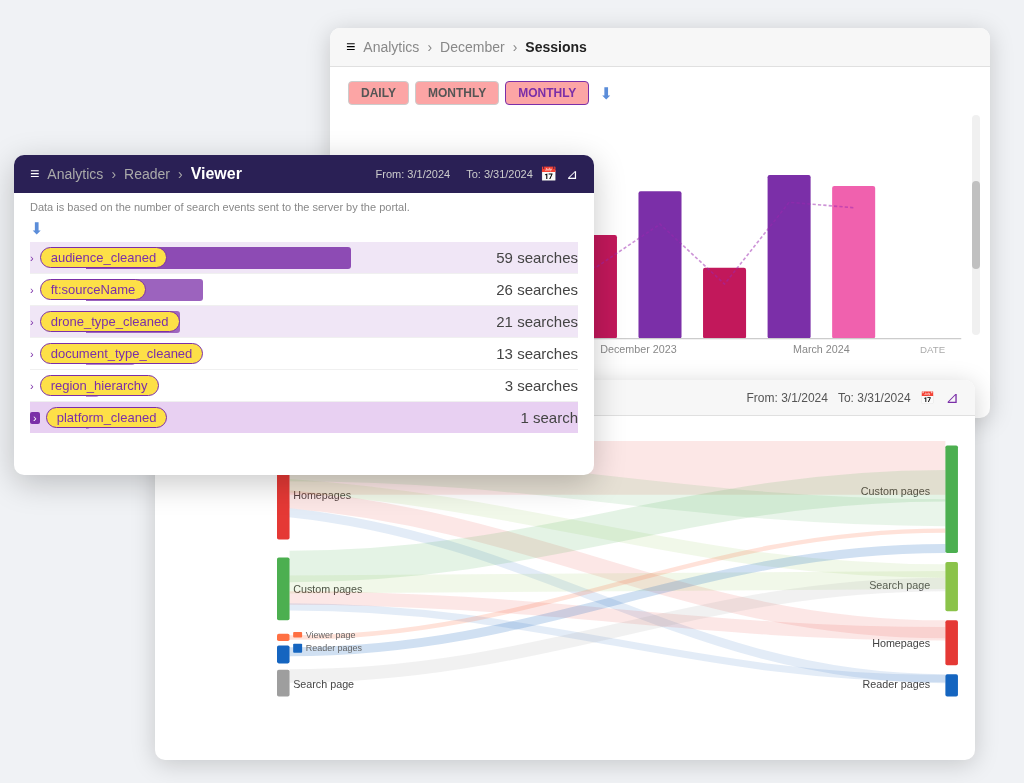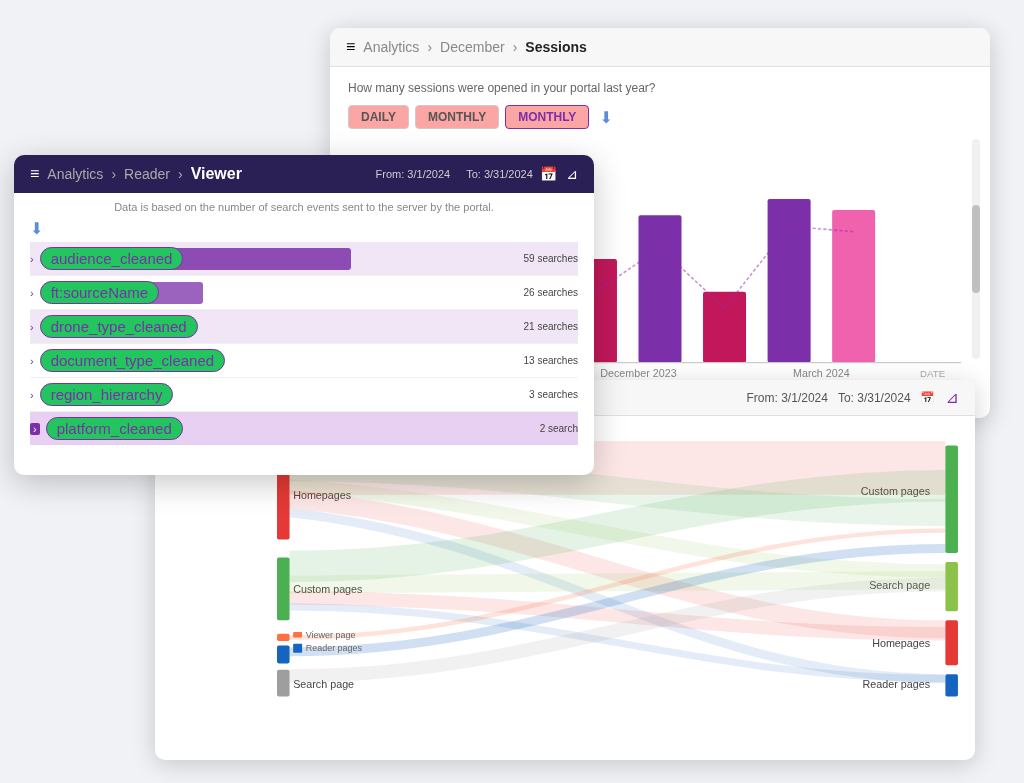--- a/index.html
+++ b/index.html
@@ -143,55 +143,55 @@
     .facets-breadcrumb-plain { color: #aaa; }
     .facets-breadcrumb-bold { color: #fff; font-weight: 700; font-size: 16px; }
     .facets-titlebar-right {
       display: flex;
       align-items: center;
       gap: 8px;
       font-size: 11px;
       color: #ccc;
     }
     .facets-content { padding: 8px 16px; }
-    .facets-subtitle { font-size: 11px; color: #888; margin-bottom: 6px; text-align: center; }
+    .facets-subtitle { font-size: 11px; color: #888; margin-bottom: 6px; }
     .facets-download { color: #5b8dd9; font-size: 16px; cursor: pointer; margin-bottom: 4px; }
 
     
     .facet-row {
       display: flex;
       align-items: center;
       padding: 5px 0;
       border-bottom: 1px solid #f0f0f0;
       position: relative;
     }
     .facet-row:last-child { border-bottom: none; }
     .facet-chevron {
       color: #7b2fa8;
       font-size: 11px;
       margin-right: 6px;
       cursor: pointer;
       flex-shrink: 0;
     }
     .facet-tag {
-      background: #22c55e;
+      background: #fde047;
       border: 1.5px solid #7b2fa8;
       border-radius: 12px;
       color: #7b2fa8;
-      font-size: 15px;
+      font-size: 13px;
       padding: 2px 10px;
       font-weight: 500;
       white-space: nowrap;
       flex-shrink: 0;
       position: relative;
       z-index: 2;
     }
     .facet-count {
       margin-left: auto;
-      font-size: 10px;
+      font-size: 15px;
       color: #444;
       white-space: nowrap;
       padding-left: 8px;
       position: relative;
       z-index: 2;
     }
 
     
     .hamburger { font-size: 16px; cursor: pointer; }
     .icon-calendar { font-size: 14px; }
@@ -220,21 +220,20 @@
 <div class="sessions-window">
   <div class="sessions-titlebar">
     <span class="hamburger">≡</span>
     <span class="breadcrumb-plain">Analytics</span>
     <span class="breadcrumb-plain"> › </span>
     <span class="breadcrumb-plain">December</span>
     <span class="breadcrumb-plain"> › </span>
     <span class="breadcrumb-bold">Sessions</span>
   </div>
   <div class="sessions-content">
-    <div class="sessions-subtitle">How many sessions were opened in your portal last year?</div>
     <div class="tab-group">
       <button class="tab-btn">DAILY</button>
       <button class="tab-btn">MONTHLY</button>
       <button class="tab-btn active">MONTHLY</button>
       <button class="download-icon-btn">⬇</button>
     </div>
 
     <div class="bar-chart-area">
       <svg class="bar-chart-svg" viewBox="0 0 580 220" preserveAspectRatio="none">
 
@@ -383,16 +382,16 @@
       <span class="facet-chevron">›</span>
       <span class="facet-tag">region_hierarchy</span>
       <div style="position:absolute;left:56px;top:50%;transform:translateY(-50%);height:22px;width:13px;background:#7b2fa8;border-radius:0 3px 3px 0;z-index:0;opacity:0.5;"></div>
       <span class="facet-count">3 searches</span>
     </div>
 
     <div class="facet-row" style="background:#e8d0f2;">
       <span class="facet-chevron" style="color:#fff;background:#7b2fa8;padding:0 3px;border-radius:2px;">›</span>
       <span class="facet-tag">platform_cleaned</span>
       <div style="position:absolute;left:56px;top:50%;transform:translateY(-50%);height:22px;width:4px;background:#7b2fa8;border-radius:0 3px 3px 0;z-index:0;opacity:0.5;"></div>
-      <span class="facet-count">2 search</span>
+      <span class="facet-count">1 search</span>
     </div>
   </div>
 </div>
 
 </body></html>

